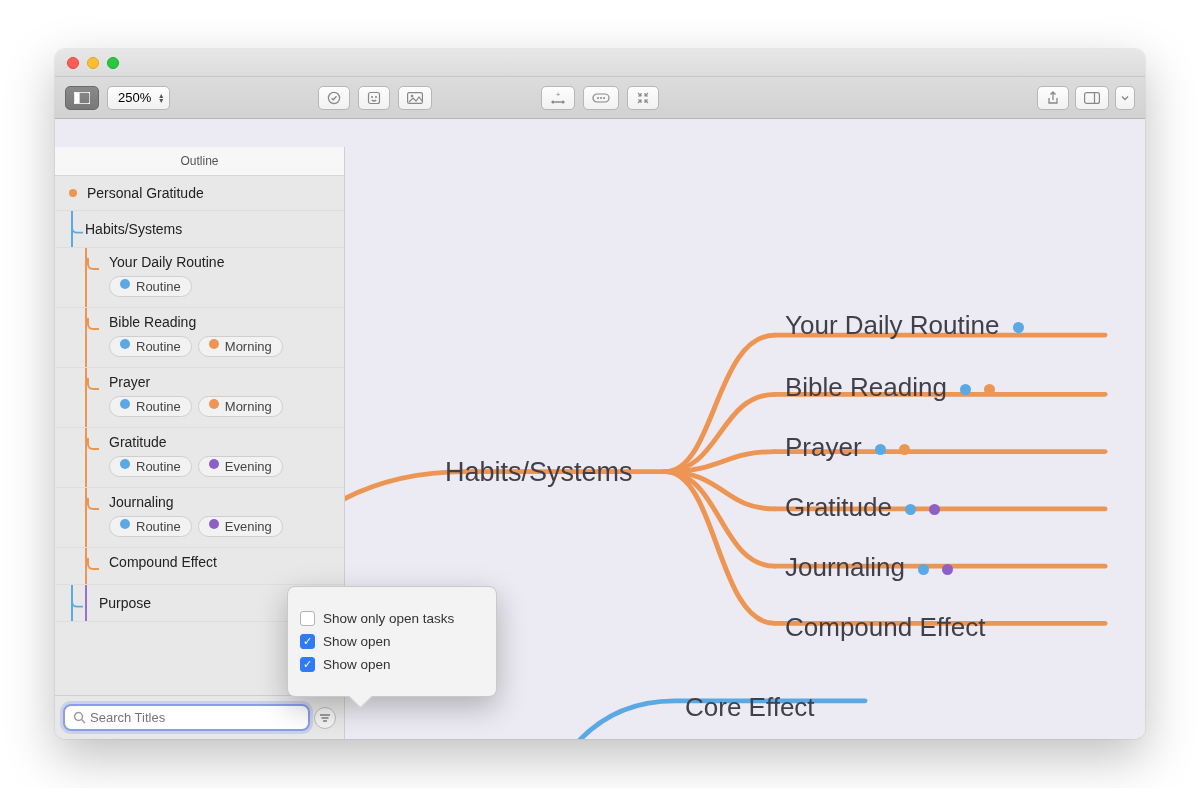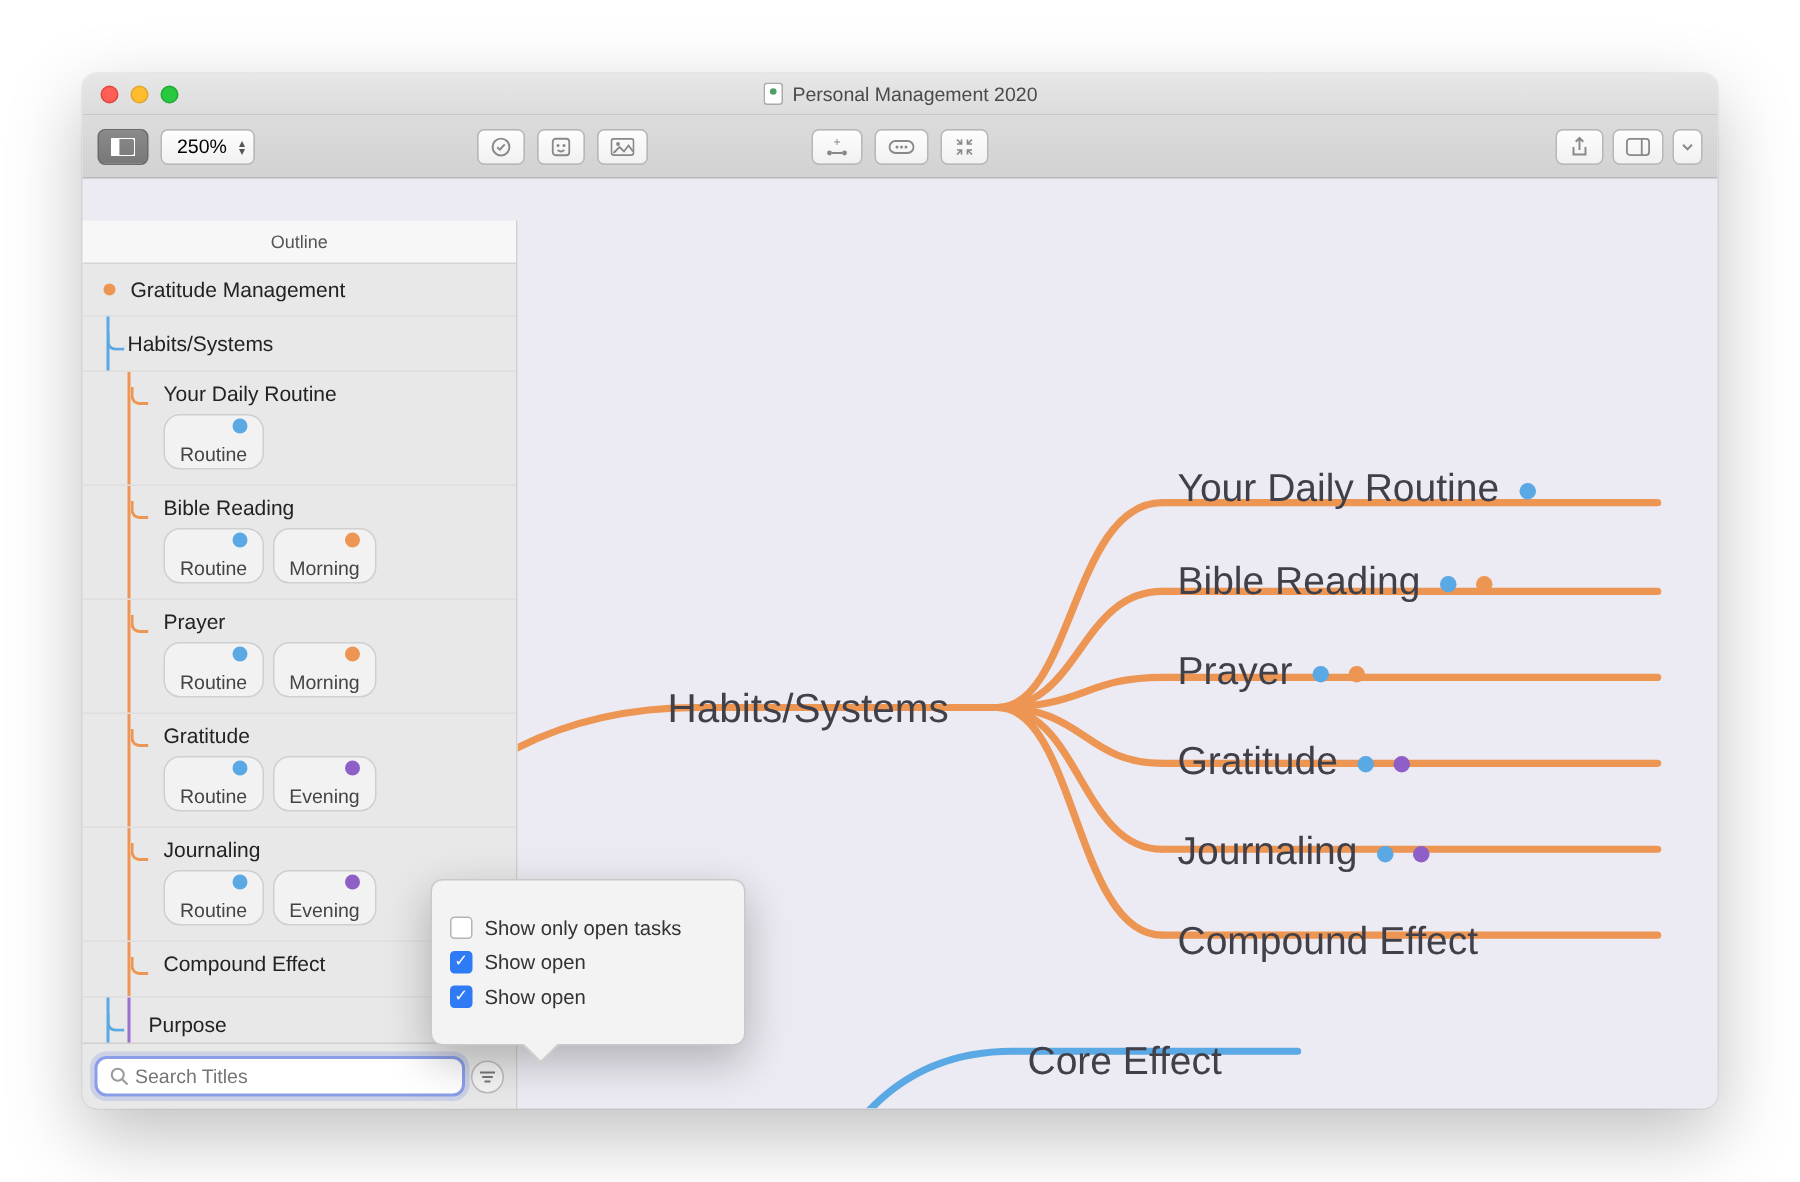--- a/index.html
+++ b/index.html
@@ -122,23 +122,23 @@
 .outline { flex: 1; overflow: hidden; font-size: 14px; color: #222; }
 .ol-row { display: flex; align-items: center; padding: 6px 10px 6px 14px; border-bottom: 1px solid #dedede; }
 .ol-row.title-row { font-weight: 500; padding-top: 9px; padding-bottom: 9px; }
 .ol-dot { width: 8px; height: 8px; border-radius: 50%; margin-right: 10px; flex-shrink:0; }
 .ol-dot.orange { background: #ed9552; }
 .ol-item { padding: 6px 6px 10px 54px; border-bottom: 1px solid #dedede; position: relative; }
 .ol-item .marker { position:absolute; left:32px; top:10px; width:12px; height:12px; border-left:2px solid #ed9552; border-bottom:2px solid #ed9552; border-bottom-left-radius: 6px; }
 .ol-item .label { margin-bottom: 6px; color:#222; }
 .tags { display:flex; gap:6px; }
 .tag {
-  display: inline-flex; align-items:flex-end; gap:6px;
+  display: inline-flex; align-items:flex-start; gap:6px;
   background: #f2f2f2; border: 1px solid #cfcfcf; border-radius: 11px;
-  padding: 2px 10px; font-size: 13px; color:#444;flex-direction:column;
+  padding: 2px 10px; font-size: 13px; color:#444;
 }
 .tag .dot { width:10px; height:10px; border-radius:50%; }
 
 .ol-level1 { display:flex; align-items:center; padding:10px 10px 10px 30px; border-bottom:1px solid #dedede; position:relative; }
 .ol-level1::before { content:""; position:absolute; left:16px; top:0; bottom:0; width:2px; background:#5aa8e4; }
 .ol-level1 .hook { position:absolute; left:16px; top:50%; width:12px; height:12px; border-left:2px solid #5aa8e4; border-bottom:2px solid #5aa8e4; border-bottom-left-radius:6px; transform: translateY(-60%); }
 
 
 .trunk-blue::before { content:""; position:absolute; left:16px; top:0; bottom:0; width:2px; background:#5aa8e4; }
 .trunk-orange::before { content:""; position:absolute; left:30px; top:0; bottom:0; width:2px; background:#ed9552; }
@@ -206,29 +206,20 @@
 <body>
 
 <div class="window">
 
   <div class="titlebar">
     <div class="traffic">
       <div class="tl red"></div>
       <div class="tl yellow"></div>
       <div class="tl green"></div>
     </div>
-    <div class="title-center">
-      <span class="doc-icon">
-        <svg width="13" height="15" viewBox="0 0 13 15">
-            <rect x="0.5" y="0.5" width="12" height="14" rx="2" fill="#fff" stroke="#aaa"></rect>
-            <circle cx="6.5" cy="6" r="2.2" fill="#4ea06b"></circle>
-          </svg>
-      </span>
-      <span>Personal Management 2020</span>
-    </div>
   </div>
 
   <div class="toolbar">
     <div class="tb-btn dark">
       <svg width="16" height="12" viewBox="0 0 16 12">
           <rect x="0" y="0" width="16" height="12" rx="2" fill="none" stroke="#fff" stroke-width="1.3"></rect>
           <rect x="0.6" y="0.6" width="5" height="10.8" fill="#fff"></rect>
         </svg>
     </div>
     <div class="zoom-select">
@@ -310,21 +301,21 @@
 
   <div class="body">
 
     <div class="sidebar">
       <div class="sidebar-tab">Outline</div>
 
       <div class="outline">
 
         <div class="ol-row title-row">
           <span class="ol-dot orange"></span>
-          <span>Gratitude Management</span>
+          <span>Personal Gratitude</span>
         </div>
 
         <div class="ol-level1 rel">
           <span class="hook"></span>
           <span>Habits/Systems</span>
         </div>
 
         <div class="ol-item rel trunk-blue trunk-orange">
           <span class="marker"></span>
           <div class="label">Your Daily Routine</div>

